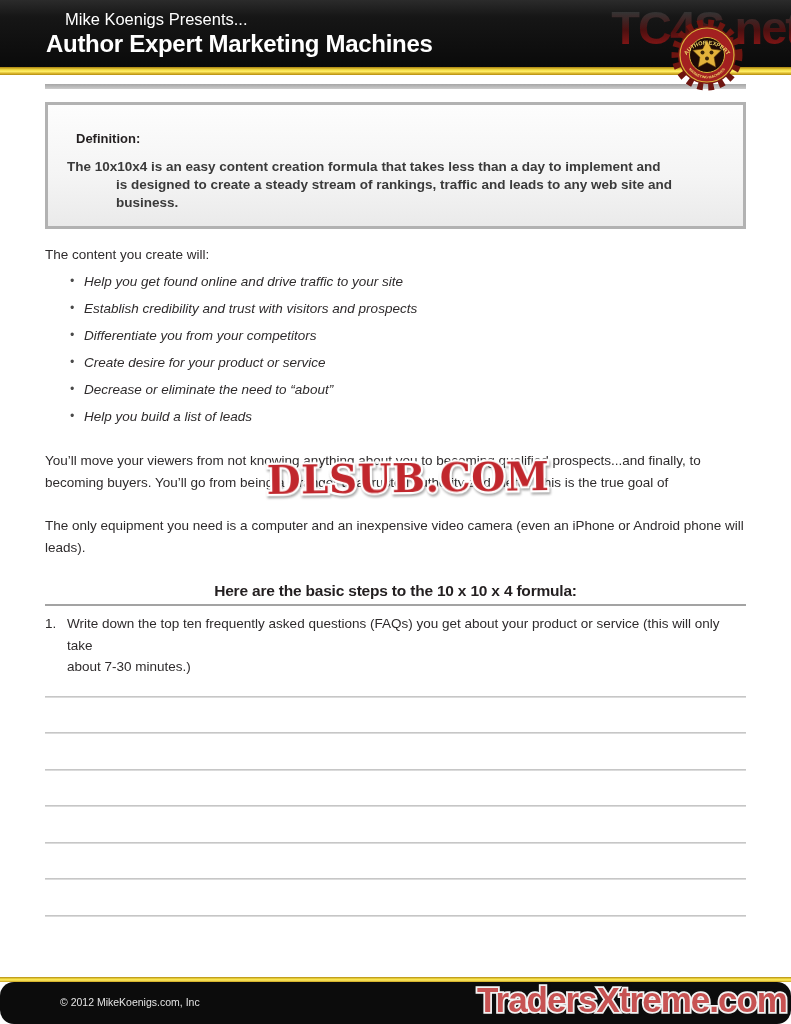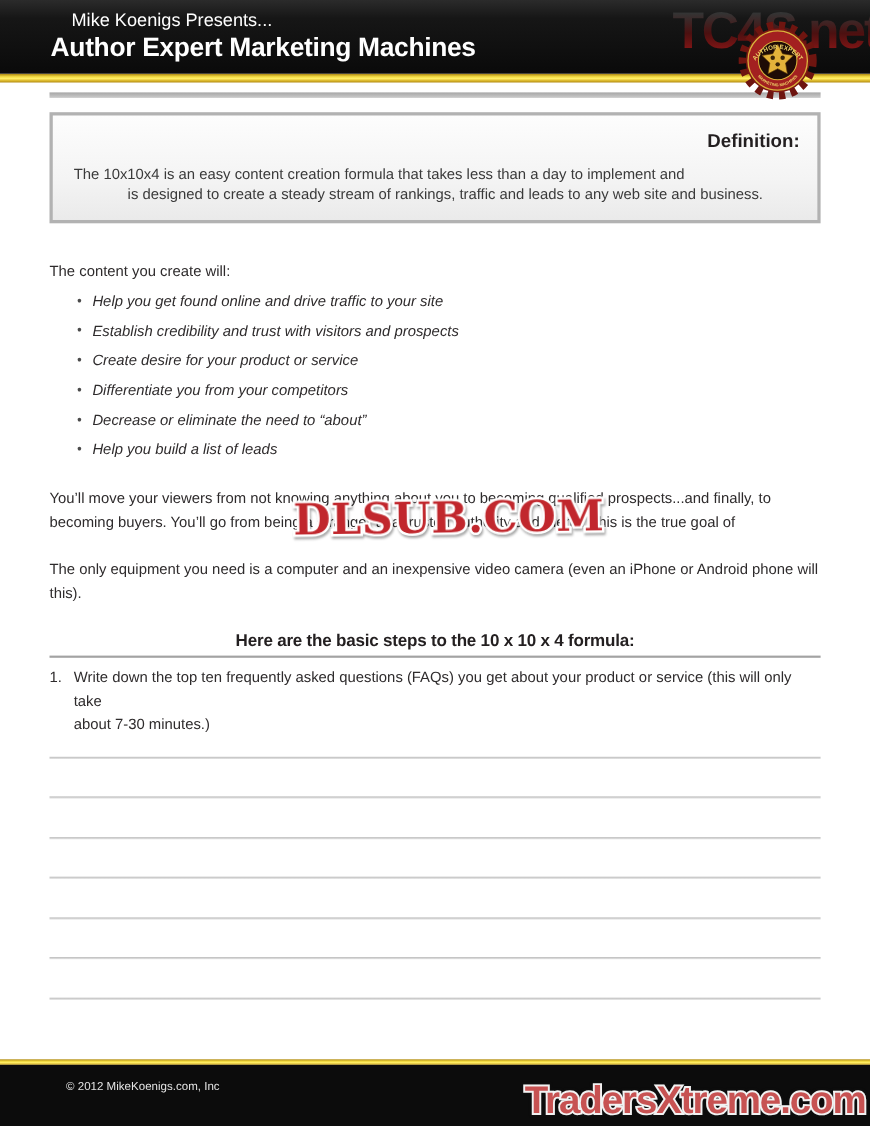--- a/index.html
+++ b/index.html
@@ -63,28 +63,28 @@
     margin-top: 9px; height: 5px;
     background: linear-gradient(to bottom, #a6a6a6, #cccccc);
   }
   .defbox {
     margin-top: 13px;
     border: 3px solid #b2b2b2;
     background: linear-gradient(to bottom, #fdfdfd 0%, #f4f4f4 60%, #eaeaea 100%);
     padding: 14px 16px 14px;
   }
   .def-heading {
-    margin: 0; text-align: right;
-    font-size: 17px; font-weight: bold; color: #231f20;
-  }
-  .def-line { font-size: 13.5px; color: #3a3a3a; line-height: 18px; }
+    margin: 12px; text-align: left;
+    font-size: 13px; font-weight: bold; color: #231f20;
+  }
+  .def-line { font-size: 13.5px; color: #3a3a3a; line-height: 18px; font-weight: bold; }
   .def-line1 { margin-top: 11px; padding-left: 3px; }
   .def-line2 { padding-left: 52px; }
 
-  .intro { margin-top: 36px; font-size: 13.5px; }
+  .intro { margin-top: 18px; font-size: 13.5px; }
 
   ul.bullets { list-style: none; margin: 12px 0 0; padding: 0 0 0 25px; font-style: italic; }
   ul.bullets li {
     position: relative; padding-left: 14px;
     font-size: 13.5px; line-height: 15px; margin-bottom: 12px; color: #2e2b2c;
   }
   ul.bullets li::before {
     content: "\2022";
     position: absolute; left: 0; top: 0;
     font-size: 12px; color: #4a4a4a;
@@ -116,21 +116,21 @@
     background: linear-gradient(to bottom, #bcbcbc, #e5e5e5);
     margin-bottom: 34.5px;
   }
 
   
   .footer { position: absolute; left: 0; right: 0; bottom: 0; }
   .footer-stripe {
     height: 5px;
     background: linear-gradient(to bottom, #b28c12 0%, #f3dc43 40%, #ffee66 60%, #c9a11b 100%);
   }
-  .footer-bar { position: relative; height: 56px; background: #0c0c0c; }
+  .footer-bar { position: relative; height: 42px; background: #0c0c0c; border-radius: 14px; }
   .copyright {
     position: absolute; left: 60px; top: 14px;
     font-size: 10.5px; color: #e3e3e3;
   }
   .tx-svg { position: absolute; right: 0; bottom: 3px; width: 318px; height: 38px; }
   .tx-text {
     font-family: "Liberation Sans", sans-serif;
     font-weight: bold; font-size: 35px; letter-spacing: -1px;
     fill: #c75252; stroke: #f2f2f2; stroke-width: 3.5px; paint-order: stroke;
   }
@@ -176,39 +176,39 @@
       <h2 class="def-heading">Definition:</h2>
       <div class="def-line def-line1">The 10x10x4 is an easy content creation formula that takes less than a day to implement and</div>
       <div class="def-line def-line2">is designed to create a steady stream of rankings, traffic and leads to any web site and business.</div>
     </div>
 
     <div class="intro">The content you create will:</div>
 
     <ul class="bullets">
       <li>Help you get found online and drive traffic to your site</li>
       <li>Establish credibility and trust with visitors and prospects</li>
+      <li>Differentiate you from your competitors</li>
       <li>Create desire for your product or service</li>
-      <li>Differentiate you from your competitors</li>
       <li>Decrease or eliminate the need to “about”</li>
       <li>Help you build a list of leads</li>
     </ul>
 
     <div class="para para-1">
       <div>You’ll move your viewers from not knowing anything about you to becoming qualified prospects...and finally, to</div>
       <div>becoming buyers. You’ll go from being a stranger to a trusted authority and friend.  This is the true goal of</div>
       <svg class="dlsub-svg" viewBox="0 0 320 54">
         <g transform="rotate(-0.8 160 27)" filter="drop-shadow(1px 2px 1px rgba(0,0,0,0.35))">
           <text class="dlsub-text" x="160" y="40" text-anchor="middle">DLSUB.COM</text>
         </g>
       </svg>
     </div>
 
     <div class="para para-2">
       <div>The only equipment you need is a computer and an inexpensive video camera (even an iPhone or Android phone will</div>
-      <div>this).</div>
+      <div>leads).</div>
     </div>
 
     <div class="steps-heading">Here are the basic steps to the 10 x 10 x 4 formula:</div>
     <div class="rule-thin"></div>
 
     <div class="step">
       <div class="step-number">1.</div>
       <div class="step-text">
         <div>Write down the top ten frequently asked questions (FAQs) you get about your product or service (this will only take</div>
         <div>about 7-30 minutes.)</div>

